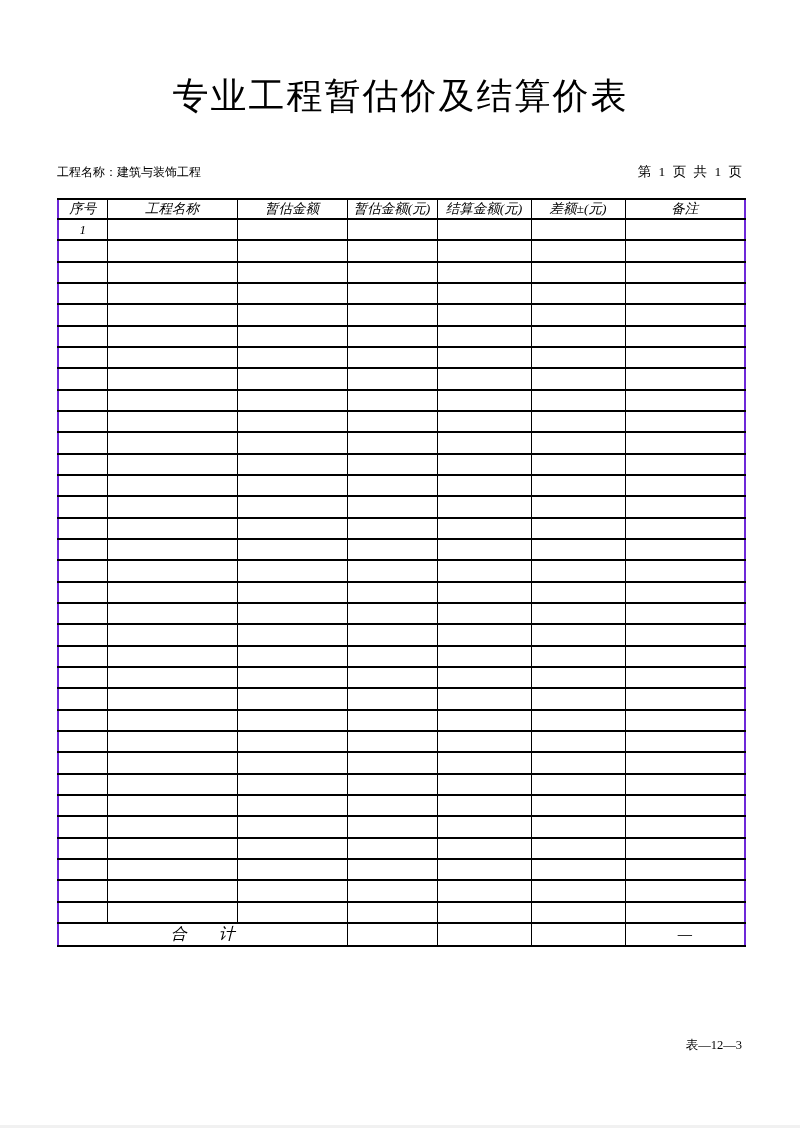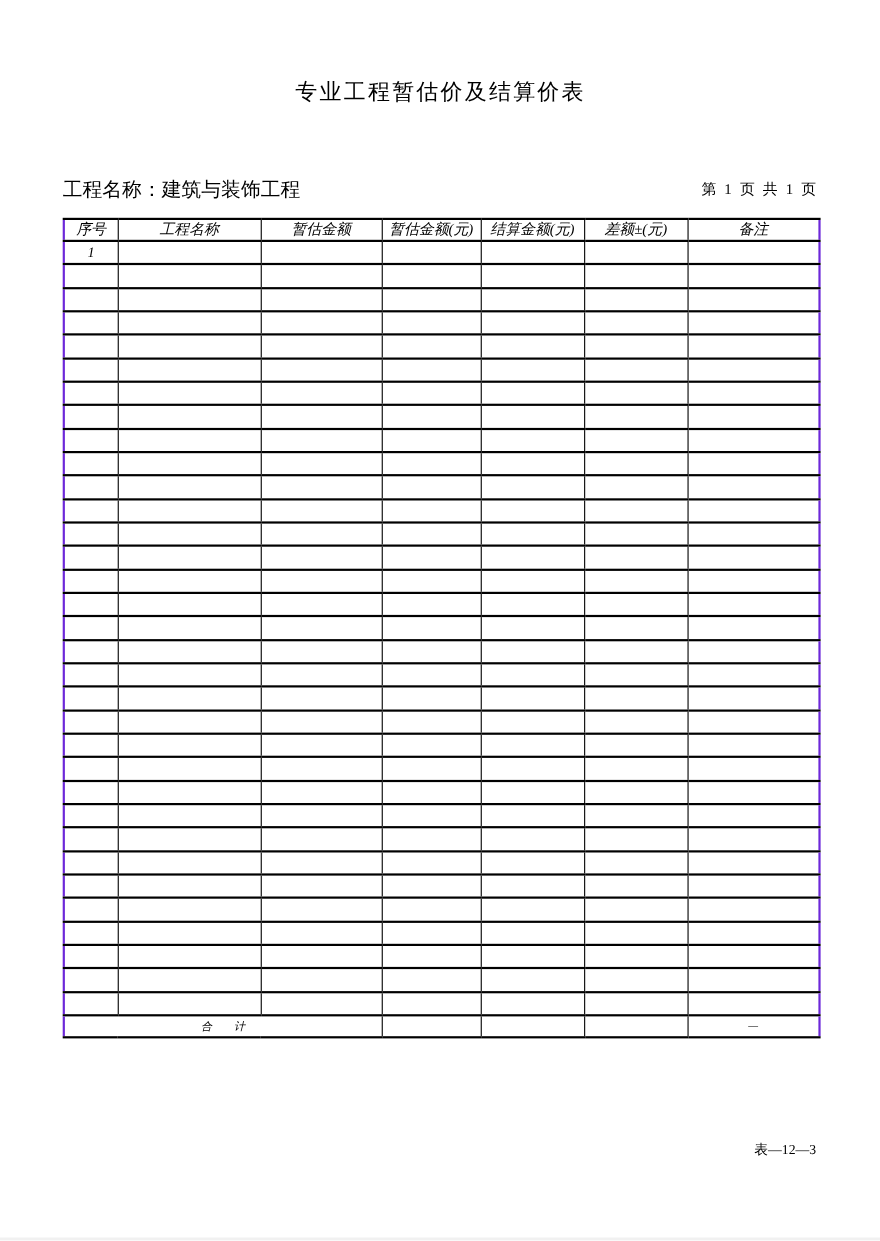--- a/index.html
+++ b/index.html
@@ -11,45 +11,45 @@
     position: relative;
     width: 800px;
     height: 1128px;
     background: #ffffff;
     overflow: hidden;
     font-family: "Liberation Serif", "DejaVu Serif", serif;
     color: #000000;
   }
   .title {
     position: absolute;
-    top: 68px;
+    top: 80px;
     left: 57px;
     width: 687px;
     margin: 0;
     text-align: center;
-    font-size: 20px;
+    font-size: 36px;
     font-weight: normal;
     letter-spacing: 2px;
     line-height: 32px;
     white-space: nowrap;
   }
   .bid-section {
     position: absolute;
     top: 134px;
     left: 303px;
     width: 310px;
     font-size: 13.5px;
     line-height: 14.2px;
     white-space: nowrap;
   }
   .project-name {
     position: absolute;
     top: 164px;
     left: 57px;
-    font-size: 18px;
+    font-size: 12px;
     line-height: 16px;
     white-space: nowrap;
   }
   .page-info {
     position: absolute;
     top: 164px;
     right: 56px;
     font-size: 13.5px;
     line-height: 16px;
     letter-spacing: 2px;
@@ -75,21 +75,21 @@
     text-align: center;
     vertical-align: middle;
     font-weight: normal;
     font-size: 13.5px;
     overflow: hidden;
   }
   .estimate-table thead tr { height: 19px; }
   .estimate-table tbody tr { height: 21.33px; }
   .estimate-table tbody td { font-size: 13px; }
   .estimate-table tfoot tr { height: 20px; }
-  .estimate-table tfoot td { font-size: 10px; }
+  .estimate-table tfoot td { font-size: 16px; }
   .note {
     position: absolute;
     top: 1002px;
     left: 57px;
     width: 700px;
     font-size: 12px;
     line-height: 15px;
     white-space: nowrap;
   }
   .form-code {

